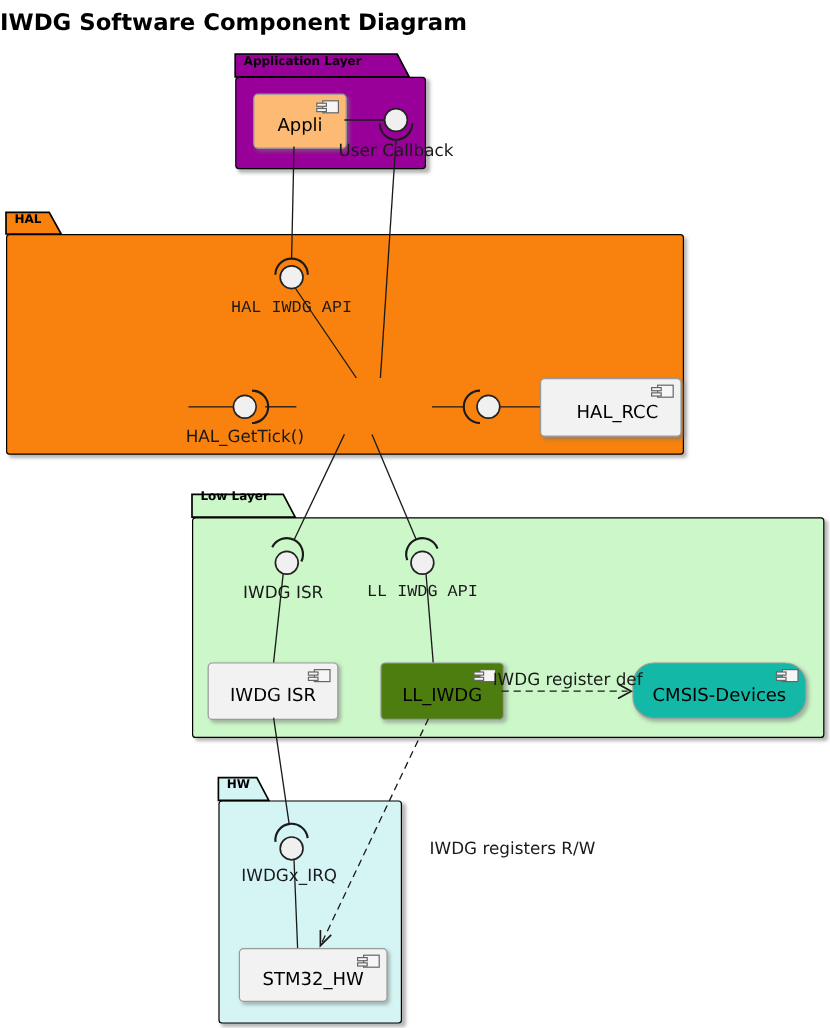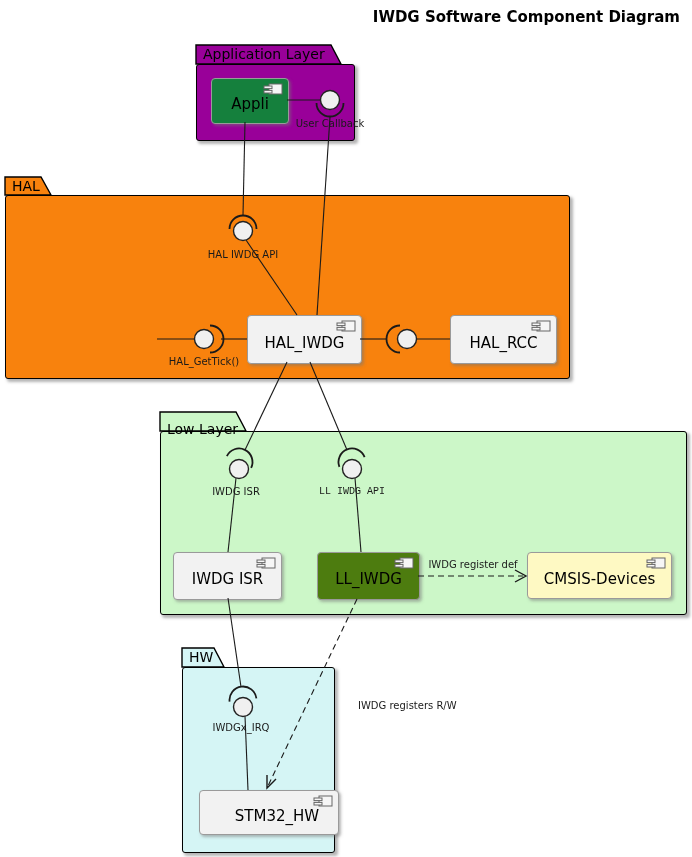--- a/index.html
+++ b/index.html
@@ -1,64 +1,64 @@
 <!DOCTYPE html>
 <html><head>
 <meta charset="utf-8">
 <style>
   html,body{margin:0;padding:0;background:#ffffff;}
   #canvas{
     position:relative; width:692px; height:857px; background:#ffffff;
     font-family:"DejaVu Sans", sans-serif; overflow:hidden;
   }
   .title{
-    position:absolute; left:0; top:8px; width:680px; text-align:right;
-    font-size:15px; font-weight:bold; color:#000;
+    position:absolute; left:0; top:8px; width:680px; text-align:left;
+    font-size:19px; font-weight:bold; color:#000;
   }
   
   .pkg{
     position:absolute; border:1.4px solid #000; border-radius:3px;
     box-shadow:2.5px 2.5px 3px rgba(120,120,120,.55);
   }
   #p-app {left:196px; top:64px;  width:157px; height:75px;}
   #p-hal {left:5px;   top:195px; width:563px; height:182px;}
   #p-low {left:160px; top:431px; width:525px; height:182px;}
   #p-hw  {left:182px; top:667px; width:151px; height:184px;}
   .pkg-label{
-    position:absolute; font-size:14px; font-weight:normal; color:#000;
+    position:absolute; font-size:10px; font-weight:bold; color:#000;
     white-space:nowrap; z-index:6;
   }
   #t-app-label {left:203px; top:46px;}
   #t-hal-label {left:12px;  top:178px;}
-  #t-low-label {left:167px; top:421px;}
+  #t-low-label {left:167px; top:409px;}
   #t-hw-label  {left:189px; top:649px;text-align:center;}
   
   .comp{
     position:absolute; border:1px solid #9a9a9a; border-radius:4px;
     box-shadow:2px 2px 3px rgba(120,120,120,.5);
     display:flex; align-items:center; justify-content:center;
     font-size:15px; color:#000; z-index:4;
   }
   .comp .comp-icon{position:absolute; top:4px; right:5px; width:20px; height:14px;}
   .comp .comp-label{padding-top:6px; white-space:nowrap;}
   #c-appli       {left:211px; top:78px;  width:76px;  height:44px;}
   #c-hal-service {left:22px;  top:315px; width:135px; height:47px;}
   #c-hal-iwdg    {left:247px; top:315px; width:113px; height:47px;}
-  #c-hal-rcc     {left:450px; top:315px; width:105px; height:47px;}
+  #c-hal-rcc     {left:450px; top:315px; width:105px; height:47px;padding-left:11px;}
   #c-iwdg-isr    {left:173px; top:552px; width:107px; height:46px;}
   #c-ll-iwdg     {left:317px; top:552px; width:101px; height:46px;}
   #c-cmsis       {left:527px; top:552px; width:143px; height:45px;}
   #c-stm32       {left:199px; top:790px; width:122px; height:43px;}
   
   .iface-label{
-    position:absolute; font-size:10px; color:#1a1a1a; white-space:nowrap; z-index:6;
+    position:absolute; font-size:14px; color:#1a1a1a; white-space:nowrap; z-index:6;
   }
   .centered{transform:translateX(-50%);}
   #lbl-user-callback {left:330px; top:118px;}
-  #lbl-hal-iwdg-api  {left:243px; top:249px;}
+  #lbl-hal-iwdg-api  {left:243px; top:249px;font-family:Liberation Mono, monospace;}
   #lbl-gettick       {left:204px; top:356px;}
   #lbl-rcc           {left:374px; top:355px; line-height:9.5px;}
   #lbl-iwdg-isr      {left:236px; top:486px;}
   #lbl-ll-iwdg-api   {left:352px; top:486px;font-family:Liberation Mono, monospace;}
   #lbl-reg-def       {left:473px; top:559px;}
   #lbl-iwdgx-irq     {left:241px; top:722px;}
   #lbl-reg-rw        {left:337px; top:700px;margin-left:21px;}
   
   #overlay{position:absolute; left:0; top:0; z-index:5; pointer-events:none;}
 </style>
@@ -125,35 +125,27 @@
       <circle cx="352" cy="469" r="9.5" fill="#F0F0F0"></circle>
       <circle cx="243" cy="707" r="9.5" fill="#F0F0F0"></circle>
     </g>
   </svg>
 
   <div class="pkg-label" id="t-app-label">Application Layer</div>
   <div class="pkg-label" id="t-hal-label">HAL</div>
   <div class="pkg-label" id="t-low-label">Low Layer</div>
   <div class="pkg-label" id="t-hw-label">HW</div>
 
-  <div class="comp" id="c-appli" style="background-color: #15803d;">
+  <div class="comp" id="c-appli" style="background-color: #fdba74;">
     <svg class="comp-icon" viewBox="0 0 20 14">
       <rect x="6" y="1" width="13" height="10" fill="#f6f6f6" stroke="#666" stroke-width="1"></rect>
       <rect x="1" y="3" width="8" height="2.6" fill="#f6f6f6" stroke="#666" stroke-width="1"></rect>
       <rect x="1" y="7.4" width="8" height="2.6" fill="#f6f6f6" stroke="#666" stroke-width="1"></rect>
     </svg>
     <span class="comp-label">Appli</span>
-  </div>
-  <div class="comp" id="c-hal-iwdg" style="background-color: rgb(242, 242, 242);">
-    <svg class="comp-icon" viewBox="0 0 20 14">
-      <rect x="6" y="1" width="13" height="10" fill="#f6f6f6" stroke="#666" stroke-width="1"></rect>
-      <rect x="1" y="3" width="8" height="2.6" fill="#f6f6f6" stroke="#666" stroke-width="1"></rect>
-      <rect x="1" y="7.4" width="8" height="2.6" fill="#f6f6f6" stroke="#666" stroke-width="1"></rect>
-    </svg>
-    <span class="comp-label">HAL_IWDG</span>
   </div>
   <div class="comp" id="c-hal-rcc" style="background-color: rgb(242, 242, 242);">
     <svg class="comp-icon" viewBox="0 0 20 14">
       <rect x="6" y="1" width="13" height="10" fill="#f6f6f6" stroke="#666" stroke-width="1"></rect>
       <rect x="1" y="3" width="8" height="2.6" fill="#f6f6f6" stroke="#666" stroke-width="1"></rect>
       <rect x="1" y="7.4" width="8" height="2.6" fill="#f6f6f6" stroke="#666" stroke-width="1"></rect>
     </svg>
     <span class="comp-label">HAL_RCC</span>
   </div>
   <div class="comp" id="c-iwdg-isr" style="background-color: rgb(242, 242, 242);">
@@ -165,29 +157,29 @@
     <span class="comp-label">IWDG ISR</span>
   </div>
   <div class="comp" id="c-ll-iwdg" style="background-color: #4d7c0f;">
     <svg class="comp-icon" viewBox="0 0 20 14">
       <rect x="6" y="1" width="13" height="10" fill="#f6f6f6" stroke="#666" stroke-width="1"></rect>
       <rect x="1" y="3" width="8" height="2.6" fill="#f6f6f6" stroke="#666" stroke-width="1"></rect>
       <rect x="1" y="7.4" width="8" height="2.6" fill="#f6f6f6" stroke="#666" stroke-width="1"></rect>
     </svg>
     <span class="comp-label">LL_IWDG</span>
   </div>
-  <div class="comp" id="c-cmsis" style="background-color: #fef9c3;">
+  <div class="comp" id="c-cmsis" style="background-color: #14b8a6; border-radius: 18px;">
     <svg class="comp-icon" viewBox="0 0 20 14">
       <rect x="6" y="1" width="13" height="10" fill="#f6f6f6" stroke="#666" stroke-width="1"></rect>
       <rect x="1" y="3" width="8" height="2.6" fill="#f6f6f6" stroke="#666" stroke-width="1"></rect>
       <rect x="1" y="7.4" width="8" height="2.6" fill="#f6f6f6" stroke="#666" stroke-width="1"></rect>
     </svg>
     <span class="comp-label">CMSIS-Devices</span>
   </div>
-  <div class="comp" id="c-stm32" style="background-color: rgb(242, 242, 242); padding-left: 16px;">
+  <div class="comp" id="c-stm32" style="background-color: rgb(242, 242, 242);">
     <svg class="comp-icon" viewBox="0 0 20 14">
       <rect x="6" y="1" width="13" height="10" fill="#f6f6f6" stroke="#666" stroke-width="1"></rect>
       <rect x="1" y="3" width="8" height="2.6" fill="#f6f6f6" stroke="#666" stroke-width="1"></rect>
       <rect x="1" y="7.4" width="8" height="2.6" fill="#f6f6f6" stroke="#666" stroke-width="1"></rect>
     </svg>
     <span class="comp-label">STM32_HW</span>
   </div>
 
   <div class="iface-label centered" id="lbl-user-callback">User Callback</div>
   <div class="iface-label centered" id="lbl-hal-iwdg-api">HAL IWDG API</div>

